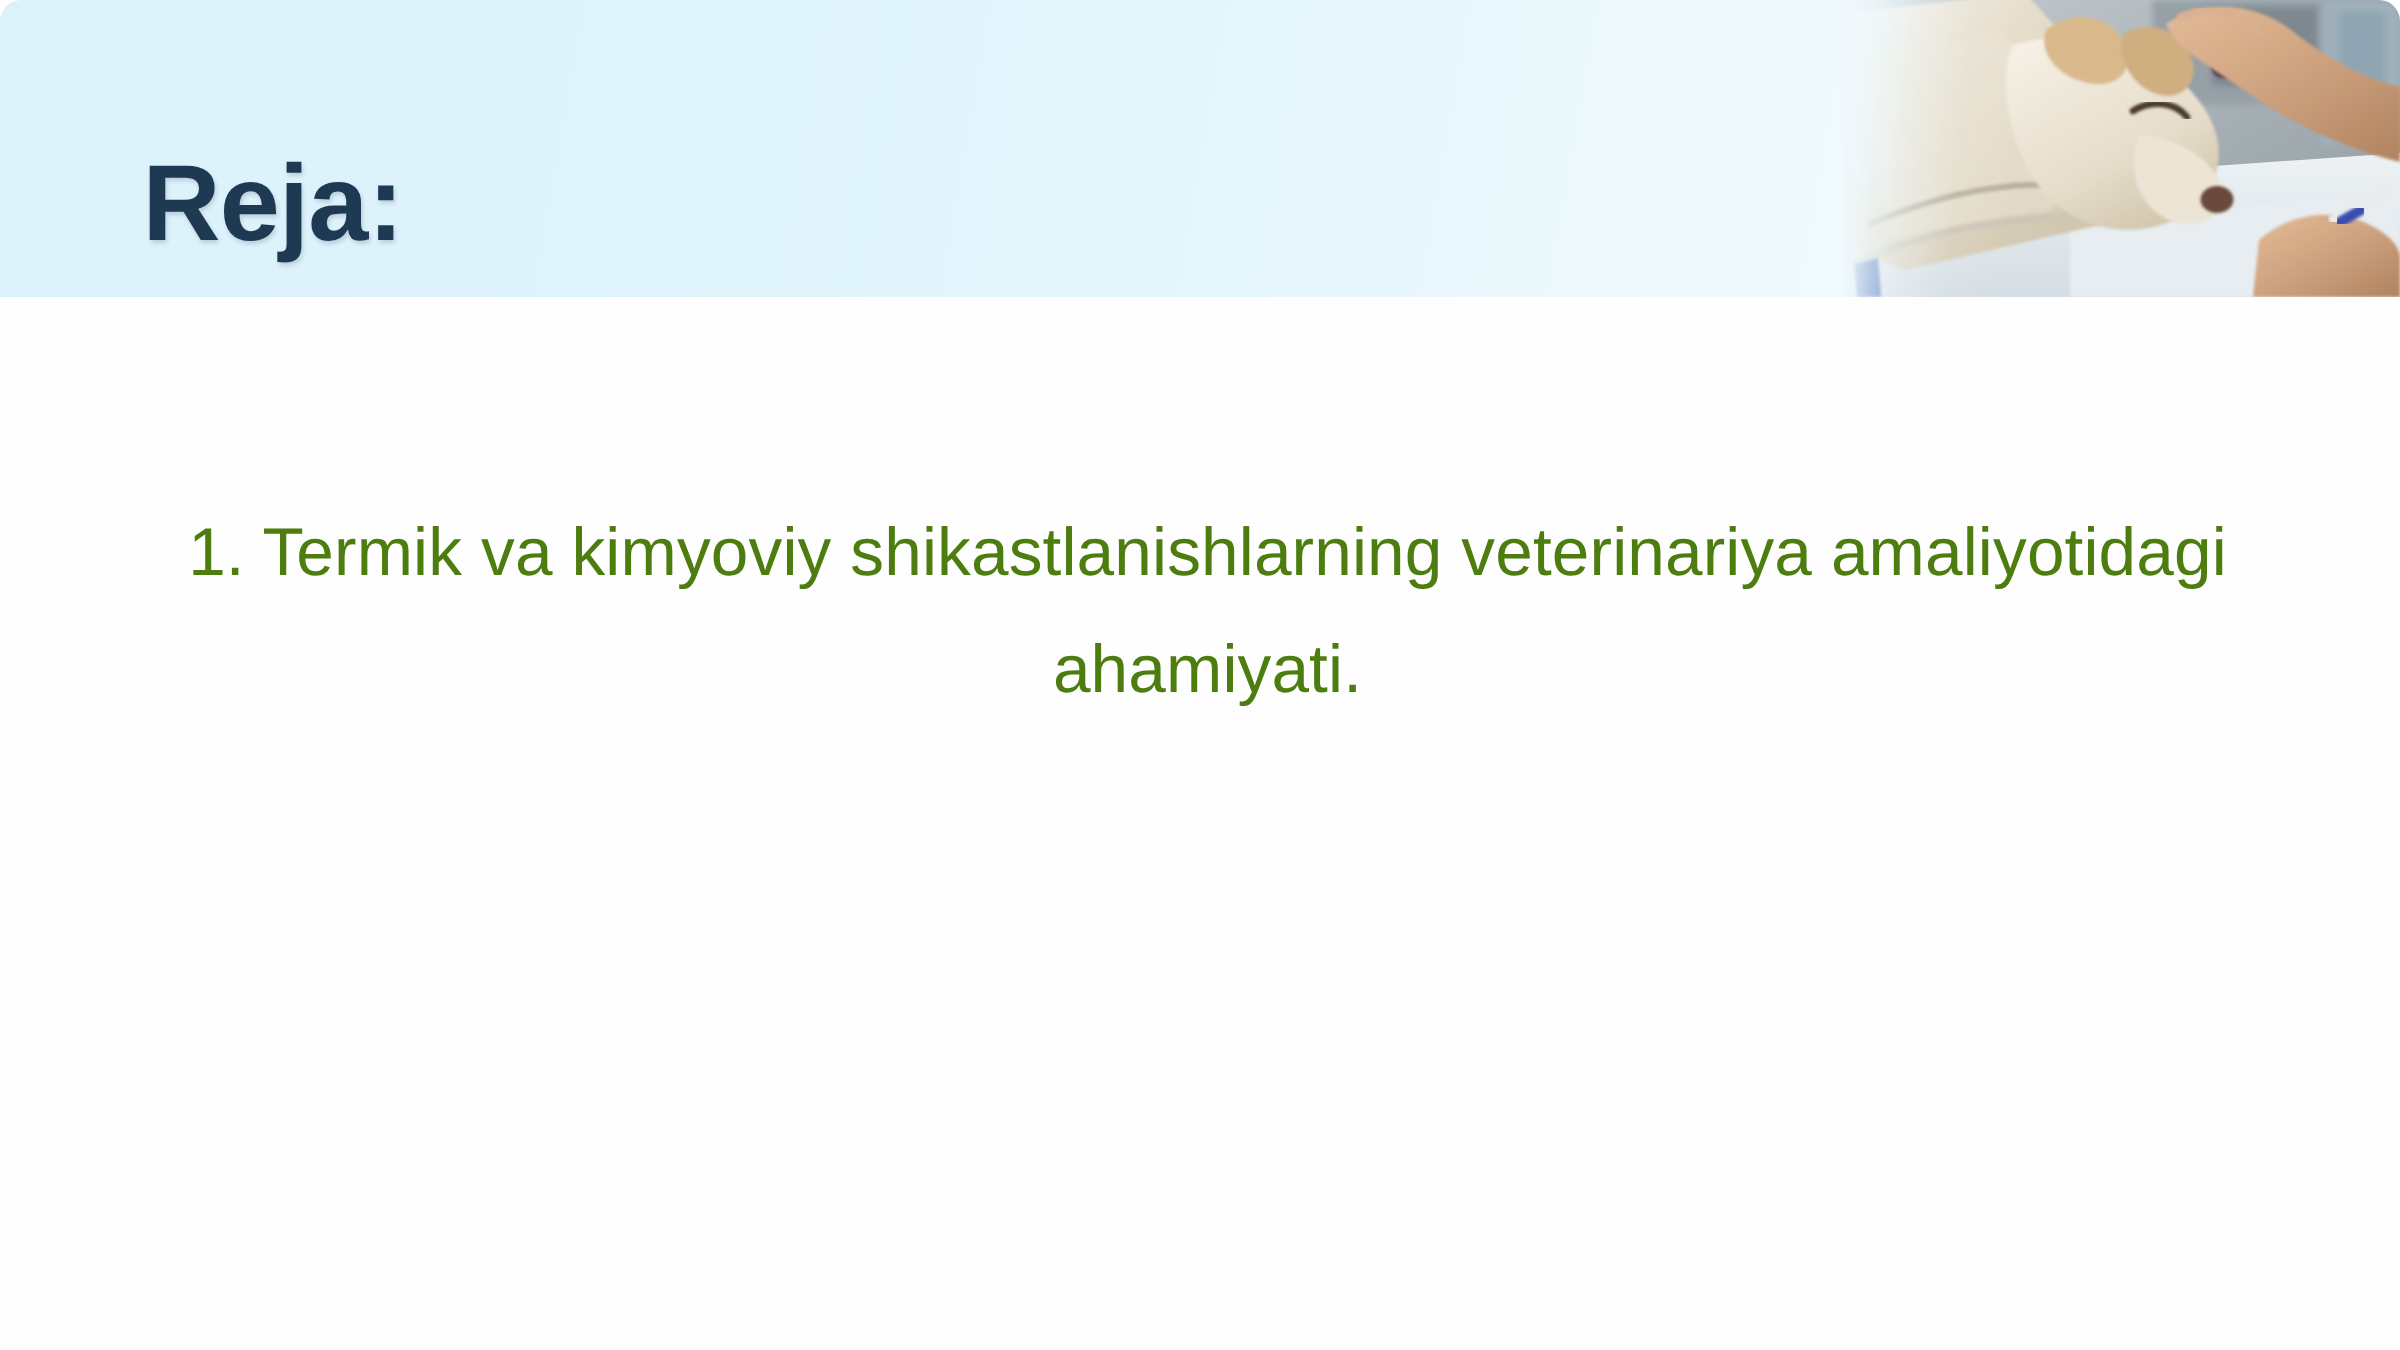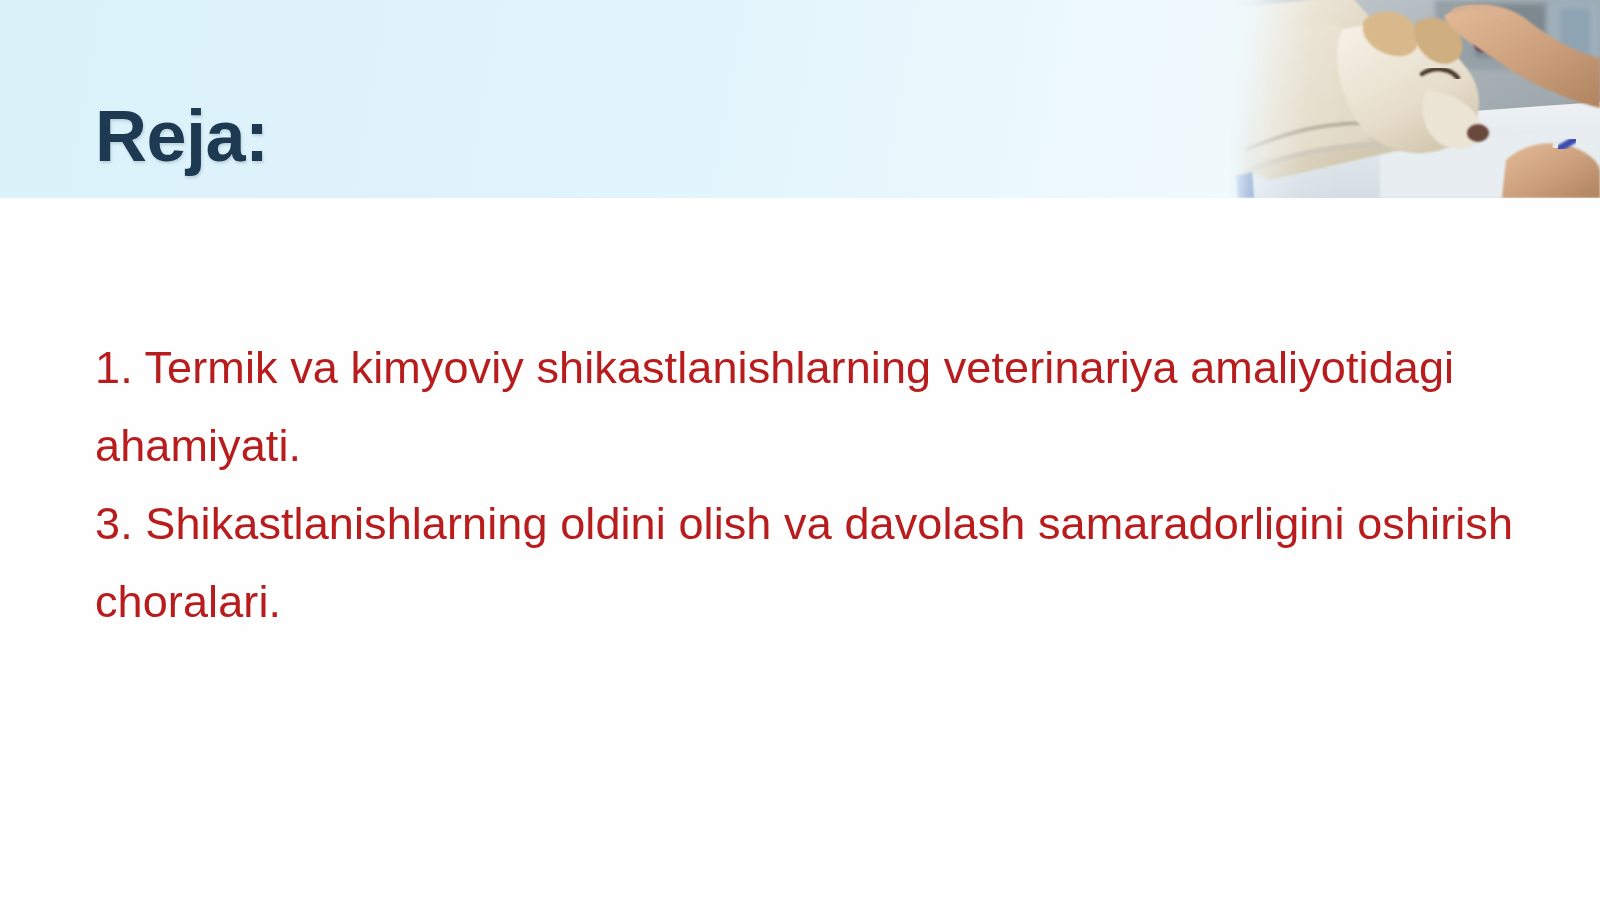--- a/index.html
+++ b/index.html
@@ -10,20 +10,21 @@
   body {
     font-family: "Liberation Sans", "DejaVu Sans", sans-serif;
   }
 
   .slide {
     position: relative;
     width: 1600px;
     height: 900px;
     overflow: hidden;
     background: #ffffff;
+    border-radius: 14px;
   }
 
   
   .header-band {
     position: absolute;
     left: 0;
     top: 0;
     width: 1600px;
     height: 198px;
     background: linear-gradient(100deg,
@@ -87,24 +88,24 @@
   .agenda-list {
     position: absolute;
     left: 95px;
     top: 131px;
     width: 1420px;
   }
 
   .agenda-item {
     font-size: 45px;
     line-height: 78px;
-    color: #b91c1c;
+    color: #4d7c0f;
     letter-spacing: 0.1px;
     margin: 0 0 0 0;
-    text-align: left;
+    text-align: center;
     font-weight: 400;
   }
   .agenda-item + .agenda-item { margin-top: 0px; }
 </style>
 </head>
 <body>
 
 <div class="slide">
 
   <div class="header-band">
@@ -187,17 +188,16 @@
                  L 370 198 L 272 198 Z" fill="url(#skinGrad)" filter="url(#soft)"></path>
         <path d="M 326 146 L 362 128" stroke="#e8ecef" stroke-width="7" stroke-linecap="round" filter="url(#soft)"></path>
         <path d="M 330 148 L 344 140" stroke="#3a4db0" stroke-width="7" stroke-linecap="round" filter="url(#soft)"></path>
       </svg>
     </div>
   </div>
 
   <div class="body-area">
     <div class="agenda-list">
       <p class="agenda-item">1. Termik va kimyoviy shikastlanishlarning veterinariya amaliyotidagi ahamiyati.</p>
-      <p class="agenda-item">3. Shikastlanishlarning oldini olish va davolash samaradorligini oshirish choralari.</p>
     </div>
   </div>
 
 </div>
 
 </body></html>

